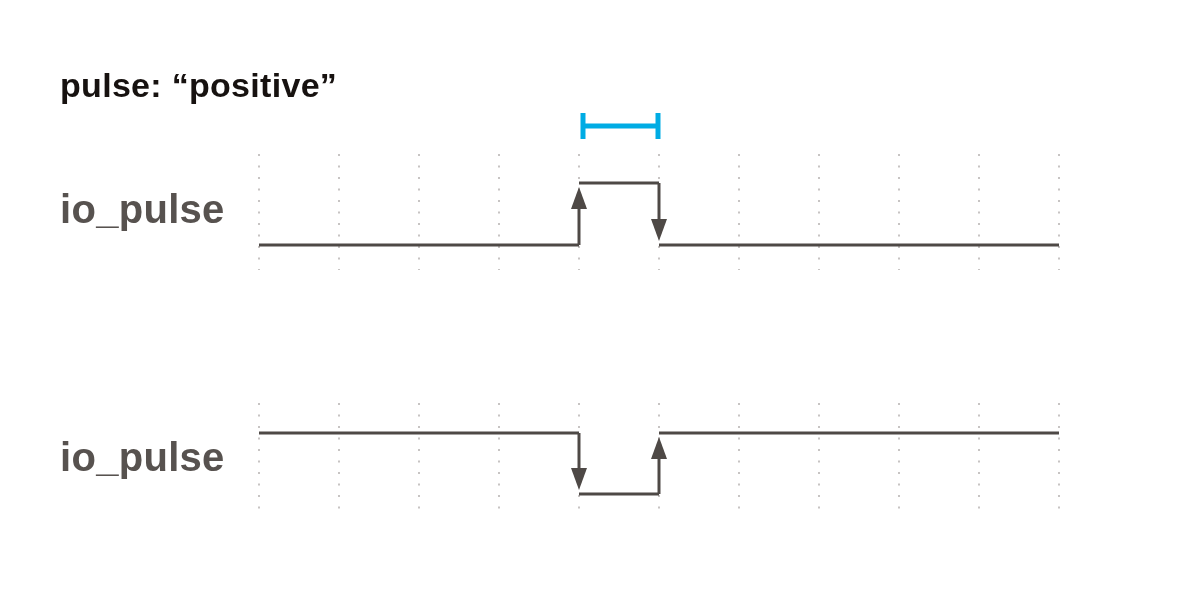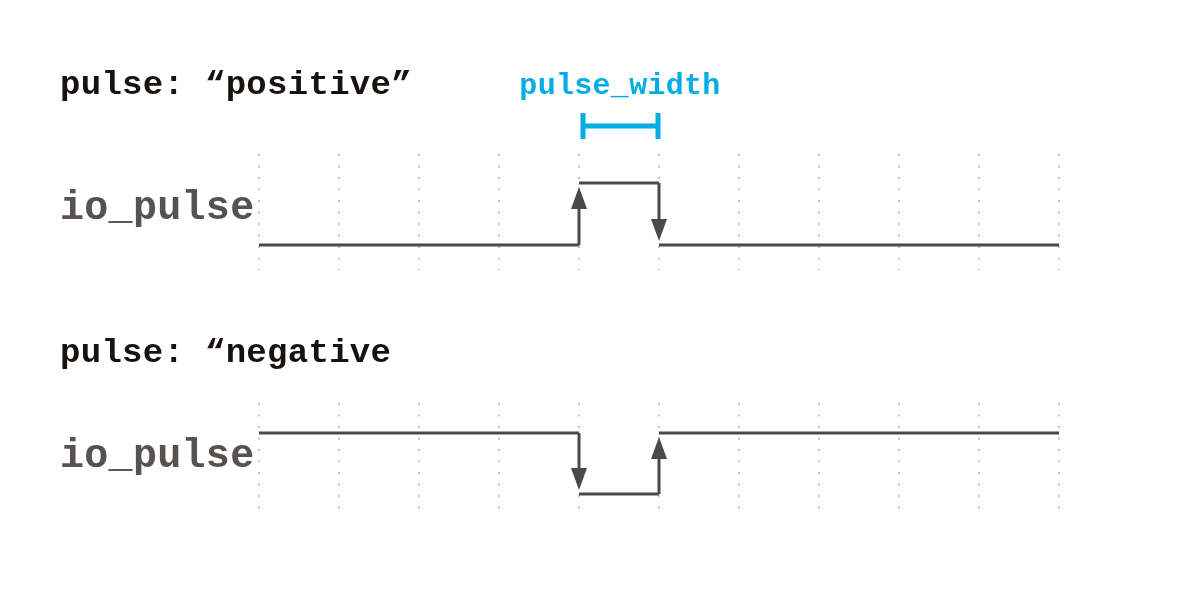--- a/index.html
+++ b/index.html
@@ -6,21 +6,21 @@
     margin: 0;
     padding: 0;
     background: #ffffff;
   }
   .canvas {
     position: relative;
     width: 1200px;
     height: 600px;
     background: #ffffff;
     overflow: hidden;
-    font-family: Liberation Mono, monospace;
+    font-family: Liberation Sans, sans-serif;
   }
   .wave-svg {
     position: absolute;
     left: 0;
     top: 0;
   }
   .section-title {
     position: absolute;
     left: 60px;
     font-size: 34px;
@@ -105,21 +105,19 @@
       </g>
     <g id="bracket-0">
         <line x1="583" y1="113" x2="583" y2="139" stroke="#00ace4" stroke-width="5"></line>
         <line x1="658" y1="113" x2="658" y2="139" stroke="#00ace4" stroke-width="5"></line>
         <line x1="583" y1="126" x2="658" y2="126" stroke="#00ace4" stroke-width="5"></line>
       </g>
   </svg>
 
   <div class="section-title title-positive">pulse: “positive”</div>
 
-  <div class="annotation-label">pulse_width</div>
 
   <div class="signal-label signal-positive">io_pulse</div>
 
-  <div class="section-title title-negative">pulse: “negative</div>
 
   <div class="signal-label signal-negative">io_pulse</div>
 
 </div>
 
 </body></html>

